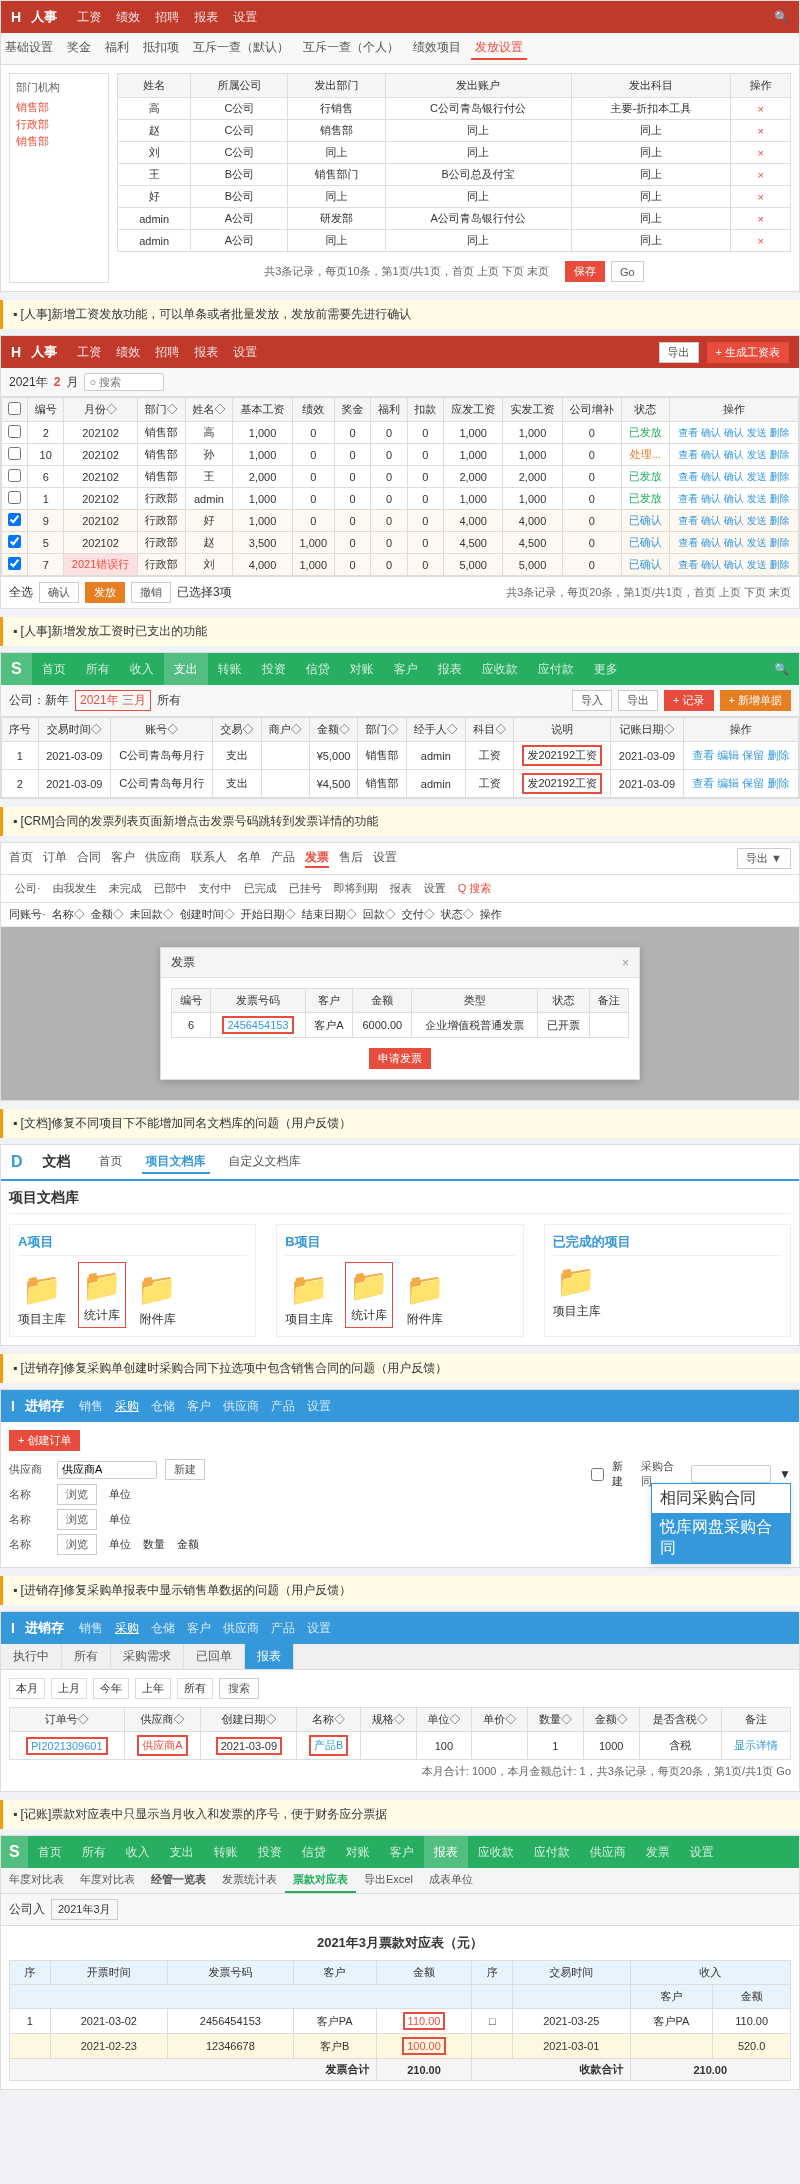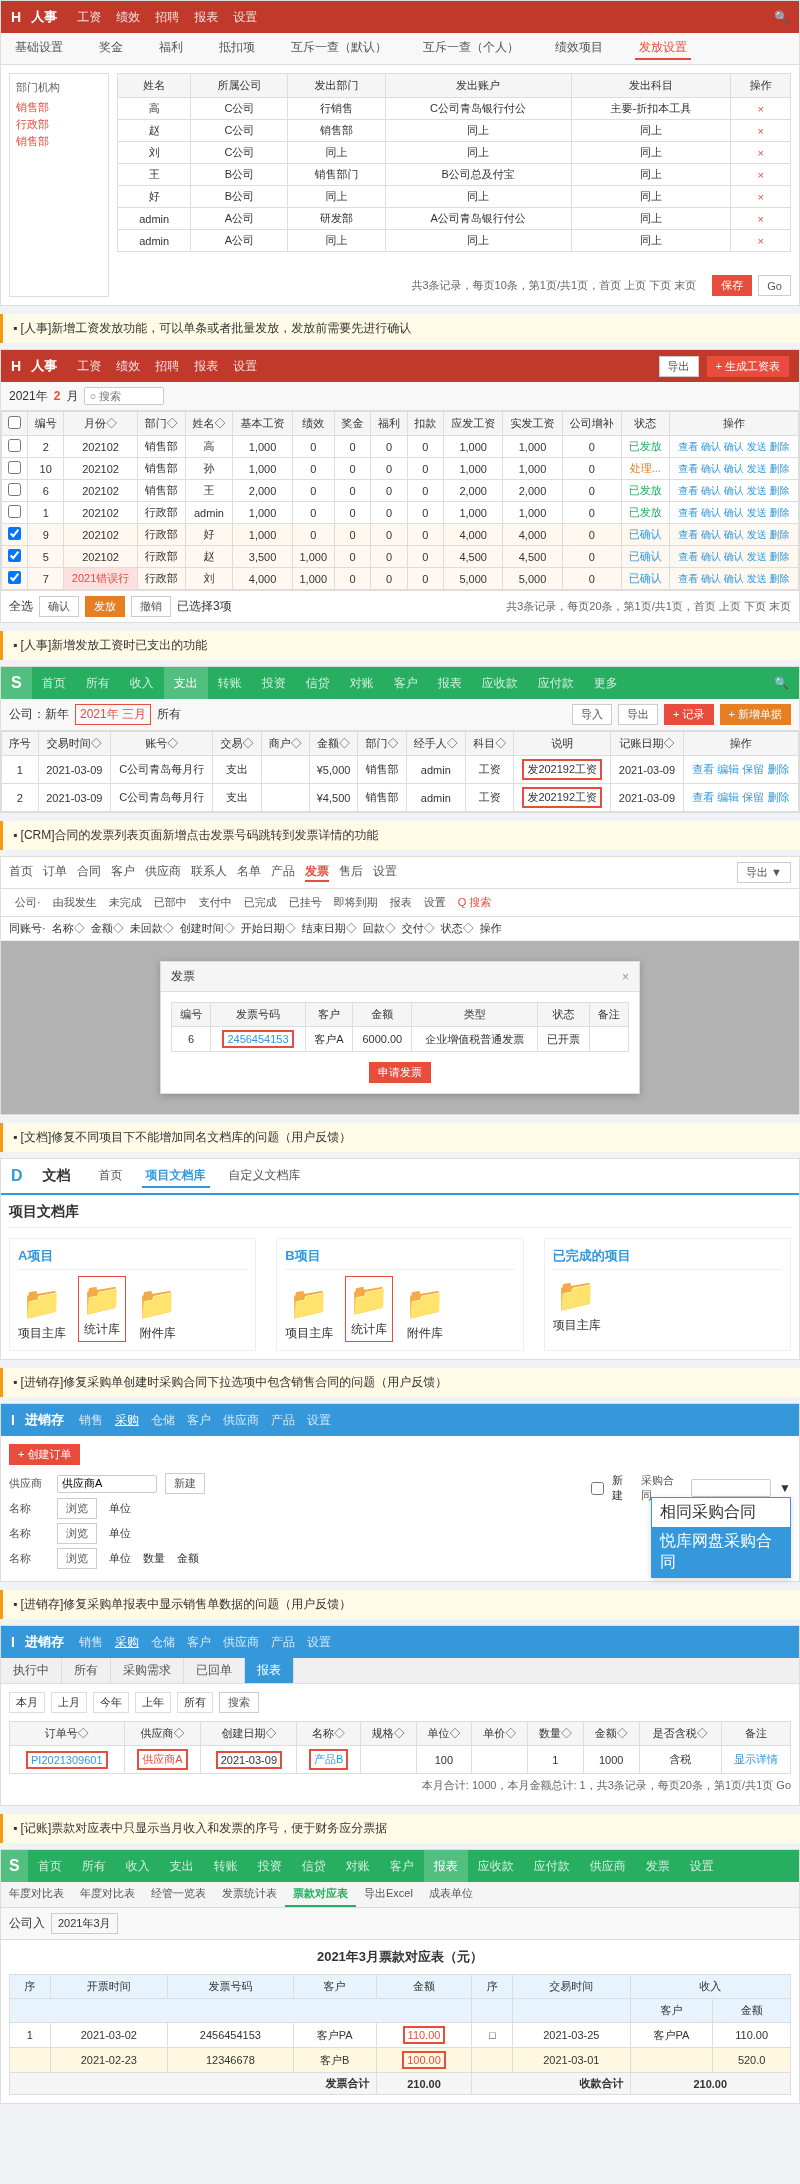--- a/index.html
+++ b/index.html
@@ -2,21 +2,21 @@
 <html><head>
   <meta charset="utf-8">
   <style>
     * { box-sizing: border-box; margin: 0; padding: 0; }
     body { font-family: 'Microsoft YaHei', Arial, sans-serif; font-size: 12px; background: #f0f2f5; color: #333; width: 800px; }
     .hr-nav { background: #c0392b; color: white; display: flex; align-items: center; padding: 0 10px; height: 32px; }
     .hr-nav .logo-h { font-weight: bold; font-size: 14px; color: white; margin-right: 10px; }
     .hr-nav-items { display: flex; gap: 15px; font-size: 12px; color: rgba(255,255,255,0.85); }
     
     
-    .sub-nav { background: #f8f8f8; border-bottom: 1px solid #ddd; padding: 4px 10px; display: flex; gap: 28px; font-size: 12px; }
+    .sub-nav { background: #f8f8f8; border-bottom: 1px solid #ddd; padding: 4px 0; display: flex; gap: 6px; font-size: 12px; }
     .sub-nav span { cursor: pointer; color: #555; padding: 2px 4px; }
     .sub-nav span.active { color: #e74c3c; border-bottom: 2px solid #e74c3c; }
     
     
     table { width: 100%; border-collapse: collapse; font-size: 11px; }
     th { background: #f5f5f5; border: 1px solid #ddd; padding: 4px 6px; font-weight: normal; text-align: center; white-space: nowrap; }
     td { border: 1px solid #ddd; padding: 3px 6px; text-align: center; white-space: nowrap; }
     
     .btn { display: inline-block; padding: 2px 8px; border-radius: 0; cursor: pointer; font-size: 11px; border: 1px solid transparent; }
     .btn-primary { background: #e74c3c; color: white; border-color: #e74c3c; }
@@ -200,21 +200,21 @@
               <tr>
                 <td>admin</td>
                 <td>A公司</td>
                 <td>同上</td>
                 <td>同上</td>
                 <td>同上</td>
                 <td style="color: rgb(231, 76, 60);">×</td>
               </tr>
             </tbody>
         </table>
-        <div style="display:flex;justify-content:flex-end;align-items:center;margin-top:22px;gap:16px;">
+        <div style="display:flex;justify-content:center;align-items:center;margin-top:8px;gap:16px;">
           <span class="page-info">共3条记录，每页10条，第1页/共1页，首页 上页 下页 末页</span>
           <div style="display:flex;gap:6px;">
             <button class="btn btn-primary">保存</button>
             <button class="btn btn-default">Go</button>
           </div>
         </div>
       </div>
     </div>
   </div>
 </div>
@@ -799,21 +799,21 @@
       <span>应付款</span>
       <span>供应商</span>
       <span>发票</span>
       <span>设置</span>
     </div>
   </div>
 
   <div style="background:#f5f5f5;border-bottom:1px solid #ddd;display:flex;gap:0;flex-wrap:wrap;">
     <span style="padding:4px 8px;font-size:11px;cursor:pointer;color:#555;">年度对比表</span>
     <span style="padding:4px 8px;font-size:11px;cursor:pointer;color:#555;">年度对比表</span>
-    <span style="padding:4px 8px;font-size:11px;cursor:pointer;color:#555;">经管一览表</span>
+    <span style="padding:4px 8px;font-size:11px;cursor:pointer;color:#555;font-weight:bold;">经管一览表</span>
     <span style="padding:4px 8px;font-size:11px;cursor:pointer;color:#555;">发票统计表</span>
     <span style="padding:4px 8px;font-size:11px;cursor:pointer;color:#27ae60;font-weight:bold;border-bottom:2px solid #27ae60;">票款对应表</span>
     <span style="padding:4px 8px;font-size:11px;cursor:pointer;color:#555;">导出Excel</span>
     <span style="padding:4px 8px;font-size:11px;cursor:pointer;color:#555;">成表单位</span>
   </div>
 
   <div class="toolbar-bar">
     <span>公司入</span>
     <span style="border:1px solid #ccc;padding:2px 6px;cursor:pointer;font-size:11px;">2021年3月</span>
   </div>

